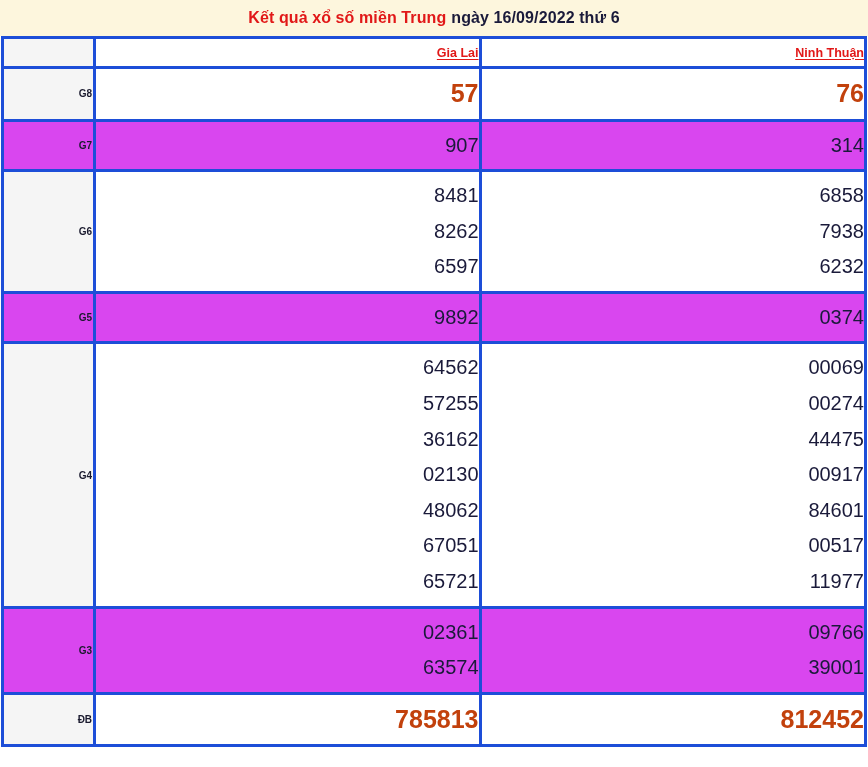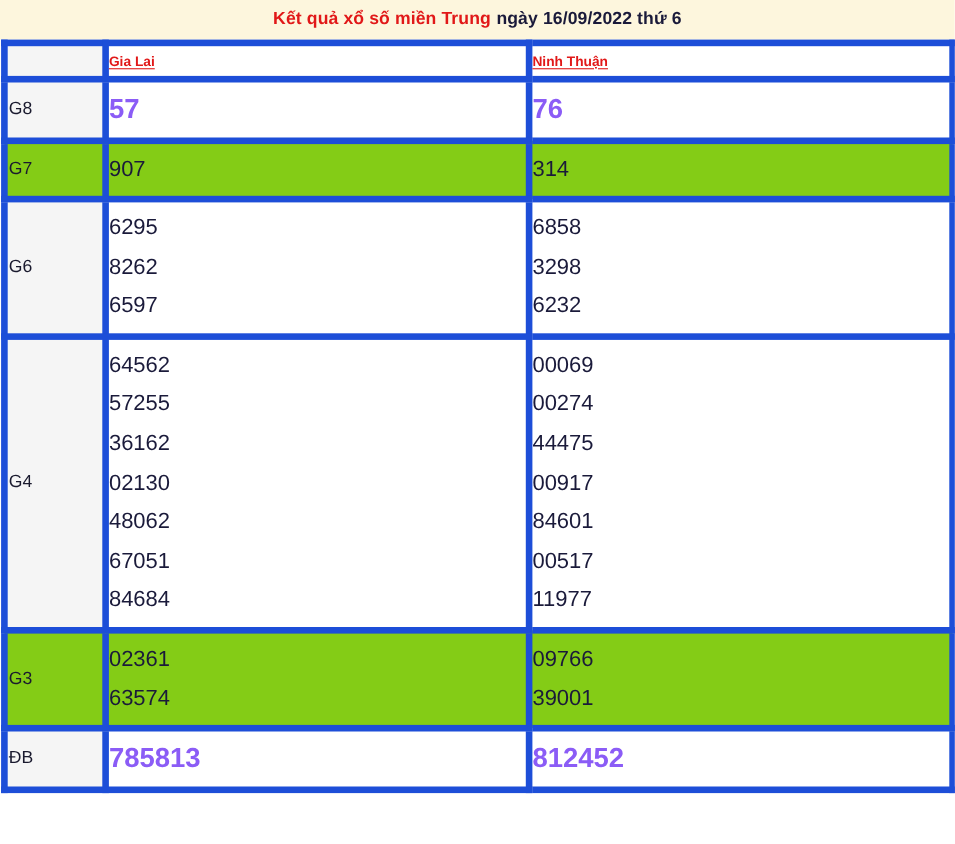--- a/index.html
+++ b/index.html
@@ -43,22 +43,22 @@
   }
 
   
   table.results {
     border-collapse: collapse;
     width: 866px;
     margin: 0 1px;
     table-layout: fixed;
   }
   table.results td, table.results th {
-    border: 6px solid #1d4ed8;
-    text-align: left;
+    border: 3px solid #1d4ed8;
+    text-align: right;
     vertical-align: middle;
   }
 
   col.c-label { width: 92px; }
   col.c-prov  { width: 385px; }
 
   thead th {
     height: 27px;
     font-size: 12.5px;
     font-weight: bold;
@@ -69,38 +69,38 @@
     background: #f5f5f5;
   }
   .prov-name {
     color: #e11818;
     text-decoration: underline;
     text-underline-offset: 2px;
   }
 
   td.row-label {
     background: #f5f5f5;
-    font-size: 16px;
-    font-weight: normal;
+    font-size: 10px;
+    font-weight: bold;
     color: #1a1a2e;
   }
   td.cell {
     background: #ffffff;
     font-size: 20px;
     color: #1a1a3a;
     line-height: 1.78;
     padding: 6px 0;
   }
   td.cell.alt, td.row-label.alt {
-    background: #84cc16;
+    background: #d946ef;
   }
   td.cell.big {
     font-size: 25px;
     font-weight: bold;
-    color: #8b5cf6;
+    color: #c2410c;
     line-height: 1.5;
   }
   .num-line { display: block; }
 </style>
 </head>
 <body>
 
 <div class="page">
 
   <div class="header">
@@ -136,40 +136,49 @@
           <td class="cell alt">
             <span class="num-line">907</span>
           </td>
           <td class="cell alt">
             <span class="num-line">314</span>
           </td>
         </tr>
         <tr>
           <td class="row-label">G6</td>
           <td class="cell">
-            <span class="num-line">6295</span>
+            <span class="num-line">8481</span>
             <span class="num-line">8262</span>
             <span class="num-line">6597</span>
           </td>
           <td class="cell">
             <span class="num-line">6858</span>
-            <span class="num-line">3298</span>
+            <span class="num-line">7938</span>
             <span class="num-line">6232</span>
+          </td>
+        </tr>
+        <tr>
+          <td class="row-label alt">G5</td>
+          <td class="cell alt">
+            <span class="num-line">9892</span>
+          </td>
+          <td class="cell alt">
+            <span class="num-line">0374</span>
           </td>
         </tr>
         <tr>
           <td class="row-label">G4</td>
           <td class="cell">
             <span class="num-line">64562</span>
             <span class="num-line">57255</span>
             <span class="num-line">36162</span>
             <span class="num-line">02130</span>
             <span class="num-line">48062</span>
             <span class="num-line">67051</span>
-            <span class="num-line">84684</span>
+            <span class="num-line">65721</span>
           </td>
           <td class="cell">
             <span class="num-line">00069</span>
             <span class="num-line">00274</span>
             <span class="num-line">44475</span>
             <span class="num-line">00917</span>
             <span class="num-line">84601</span>
             <span class="num-line">00517</span>
             <span class="num-line">11977</span>
           </td>

